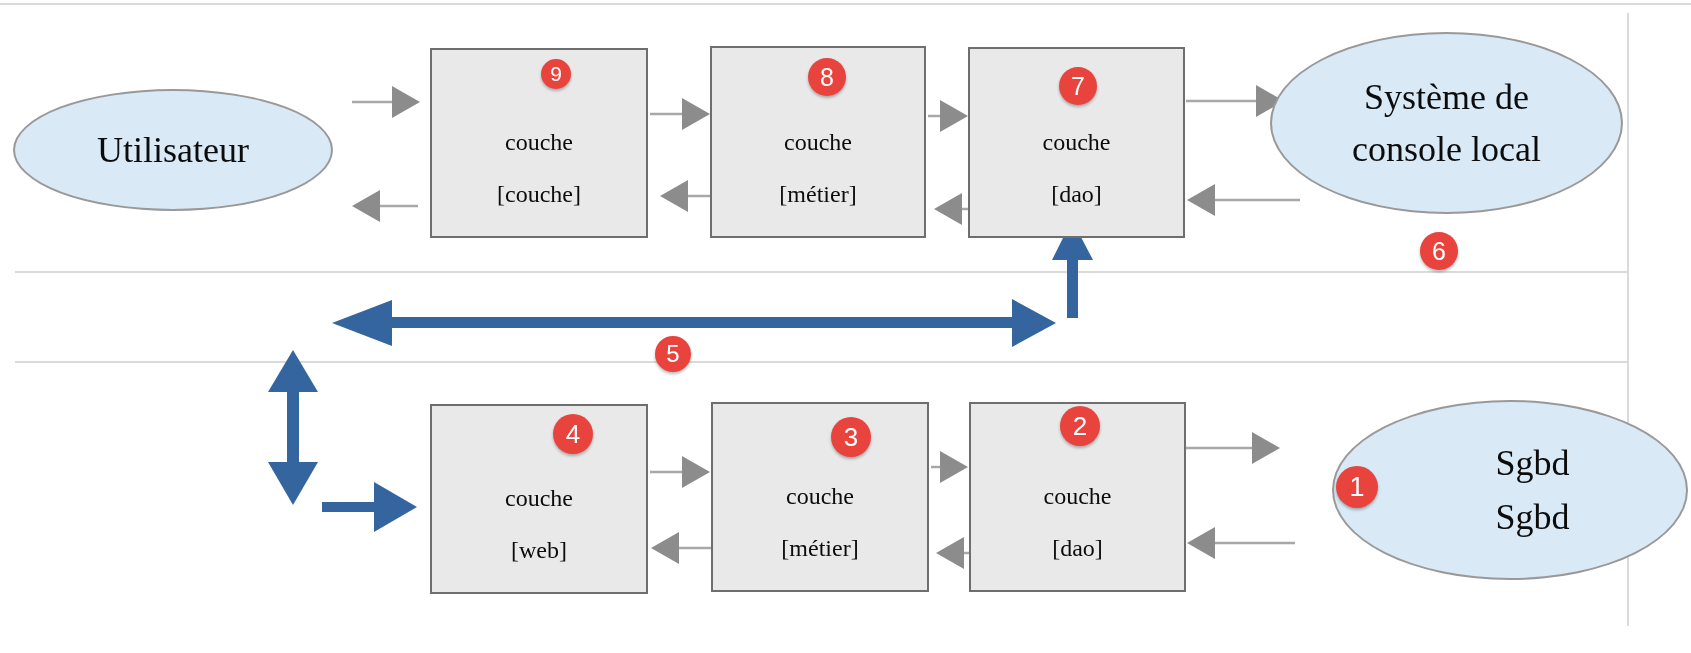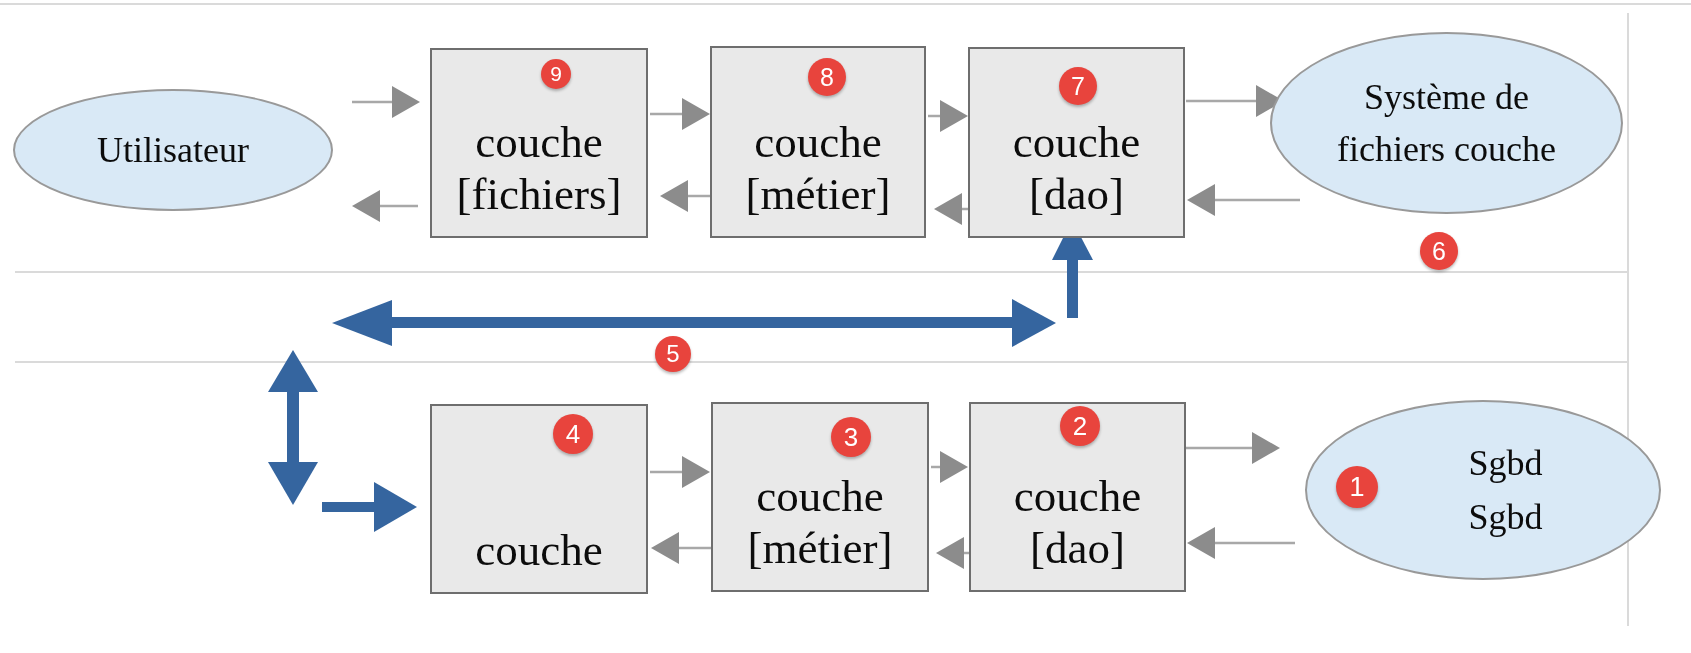--- a/index.html
+++ b/index.html
@@ -17,21 +17,21 @@
   .ghead{fill:var(--arrow-gray,#8c8c8c);stroke:none;}
   .blue{fill:var(--accent-blue,#35659f);stroke:none;}
 
   .layer-box{
     position:absolute;
     box-sizing:border-box;
     background:var(--box-fill,#e9e9e9);
     border:2px solid var(--box-border,#6e6e6e);
     display:flex;flex-direction:column;justify-content:flex-end;
     text-align:center;
-    font-size:45px;line-height:52px;color:#0c0c0c;
+    font-size:24px;line-height:52px;color:#0c0c0c;
     padding-bottom:16px;
   }
   .node-ellipse{
     position:absolute;
     box-sizing:border-box;
     background:var(--ellipse-fill,#d9e9f6);
     border:2px solid var(--ellipse-border,#999999);
     border-radius:50%;
     display:flex;flex-direction:column;align-items:center;justify-content:center;
     text-align:center;
@@ -141,42 +141,43 @@
       <rect class="blue" x="322" y="502" width="52" height="10"></rect>
       <polygon class="blue" points="417,507 374,482 374,532"></polygon>
     </g>
   </svg>
 
   <div class="node-ellipse" style="left:13px;top:89px;width:320px;height:122px;">
     <span>Utilisateur</span>
   </div>
   <div class="node-ellipse" style="left:1270px;top:32px;width:353px;height:182px;line-height:52px;">
     <span>Système de</span>
-    <span>fichiers couche</span>
+    <span>console local</span>
   </div>
-  <div class="node-ellipse" style="left:1305px;top:400px;width:356px;height:180px;padding-left:45px;">
+  <div class="node-ellipse" style="left:1332px;top:400px;width:356px;height:180px;padding-left:45px;">
     <span>Sgbd</span>
     <span>Sgbd</span>
   </div>
 
   <div class="layer-box" style="left:430px;top:48px;width:218px;height:190px;">
     <span>couche</span>
-    <span>[fichiers]</span>
+    <span>[couche]</span>
   </div>
   <div class="layer-box" style="left:710px;top:46px;width:216px;height:192px;">
     <span>couche</span>
     <span>[métier]</span>
   </div>
   <div class="layer-box" style="left:968px;top:47px;width:217px;height:191px;">
     <span>couche</span>
     <span>[dao]</span>
   </div>
 
   <div class="layer-box" style="left:430px;top:404px;width:218px;height:190px;">
     <span>couche</span>
+    <span>[web]</span>
   </div>
   <div class="layer-box" style="left:711px;top:402px;width:218px;height:190px;">
     <span>couche</span>
     <span>[métier]</span>
   </div>
   <div class="layer-box" style="left:969px;top:402px;width:217px;height:190px;">
     <span>couche</span>
     <span>[dao]</span>
   </div>
 

